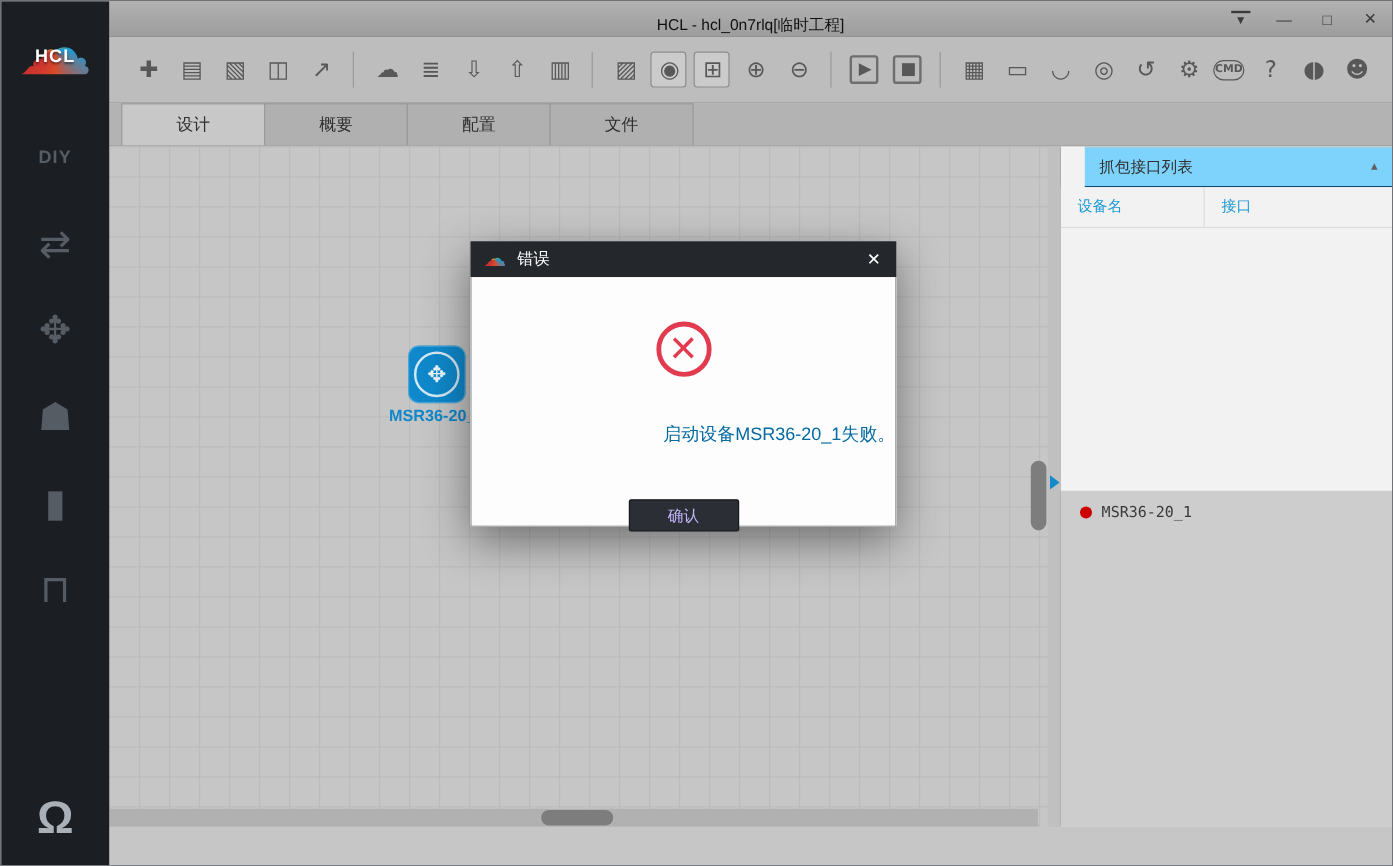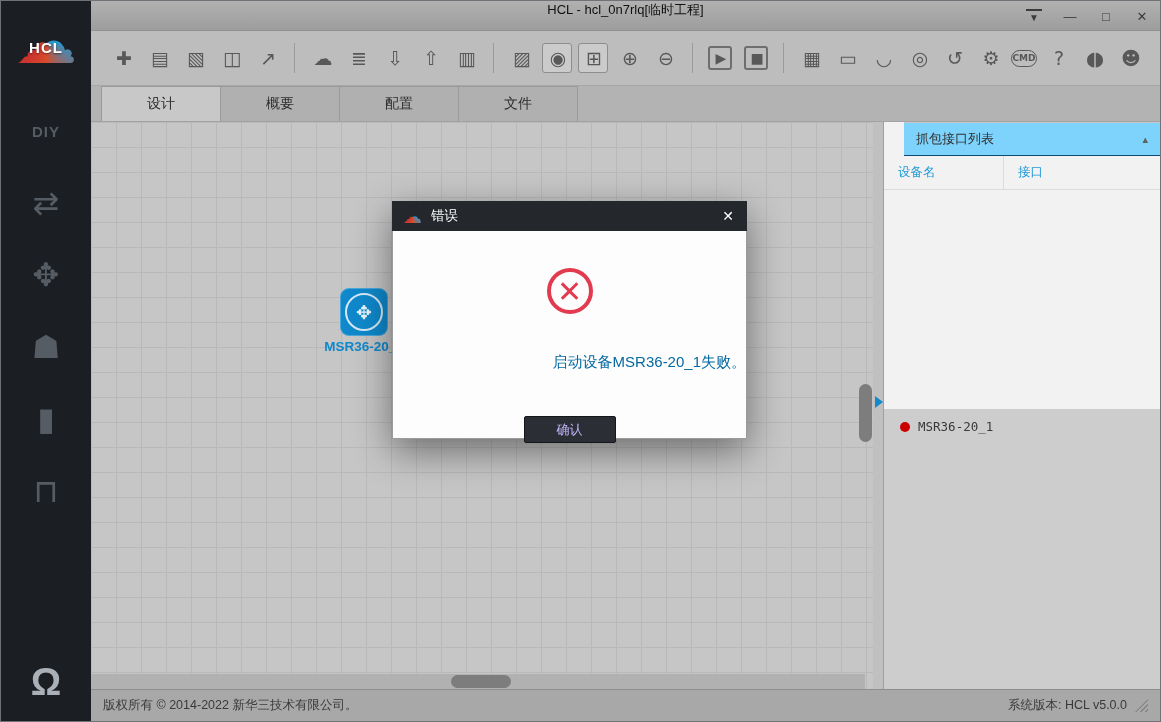--- a/index.html
+++ b/index.html
@@ -19,21 +19,21 @@
     color:#fff;font-weight:bold;font-size:15px;letter-spacing:1px;text-shadow:0 1px 2px rgba(0,0,0,.5);}
   .side-items{display:flex;flex-direction:column;gap:28px;margin-top:34px;align-items:center;}
   .side-item{width:46px;height:44px;display:flex;align-items:center;justify-content:center;
     color:#565c64;font-size:32px;cursor:pointer;}
   .side-item.small-glyph{font-size:15px;font-weight:bold;letter-spacing:1px;color:#565c64;}
   .side-user{margin-top:auto;margin-bottom:16px;width:46px;height:46px;display:flex;align-items:center;
     justify-content:center;color:#aab0b8;font-size:38px;font-weight:bold;cursor:pointer;}
 
   
   .titlebar{position:absolute;left:90px;right:0;top:0;height:30px;background:linear-gradient(#b1b1b1,#9d9d9d);
-    display:flex;align-items:flex-start;border-bottom:1px solid #939393;box-sizing:border-box;}
+    display:flex;align-items:flex-end;border-bottom:1px solid #939393;box-sizing:border-box;}
   .title{flex:1;text-align:center;font-size:13px;color:#101010;}
   .win-controls{position:absolute;right:10px;top:0;height:30px;display:flex;gap:20px;align-items:center;
     color:#3c3c3c;font-size:13px;}
   .win-btn{cursor:pointer;width:16px;text-align:center;}
   .win-btn.pin{font-size:10px;border-top:2px solid #3c3c3c;padding-top:1px;}
 
   
   .toolbar{position:absolute;left:90px;right:0;top:30px;height:55px;background:#bdbdbd;
     display:flex;align-items:center;padding:0 12px 0 14px;box-sizing:border-box;border-bottom:1px solid #a7a7a7;}
   .tool{width:30px;height:30px;display:flex;align-items:center;justify-content:center;margin:0 3px;
@@ -323,27 +323,20 @@
     <div class="capture-body"></div>
     <div class="topo-body">
 
         <div class="topo-item">
           <span class="dot" style="background: rgb(204, 0, 0);"></span>
           <span>MSR36-20_1</span>
         </div>
       </div>
   </div>
 
-  <div class="statusbar">
-    <span>版权所有 © 2014-2022 新华三技术有限公司。</span>
-    <span class="sb-right">
-      <span>系统版本: HCL v5.0.0</span>
-      <span class="grip"></span>
-    </span>
-  </div>
 
   <div class="dialog">
     <div class="dlg-title">
       <span class="cloud">☁</span>
       <span>错误</span>
       <button class="dlg-close">✕</button>
     </div>
     <div class="dlg-body">
       <div class="err-ring">
         <span>✕</span>

